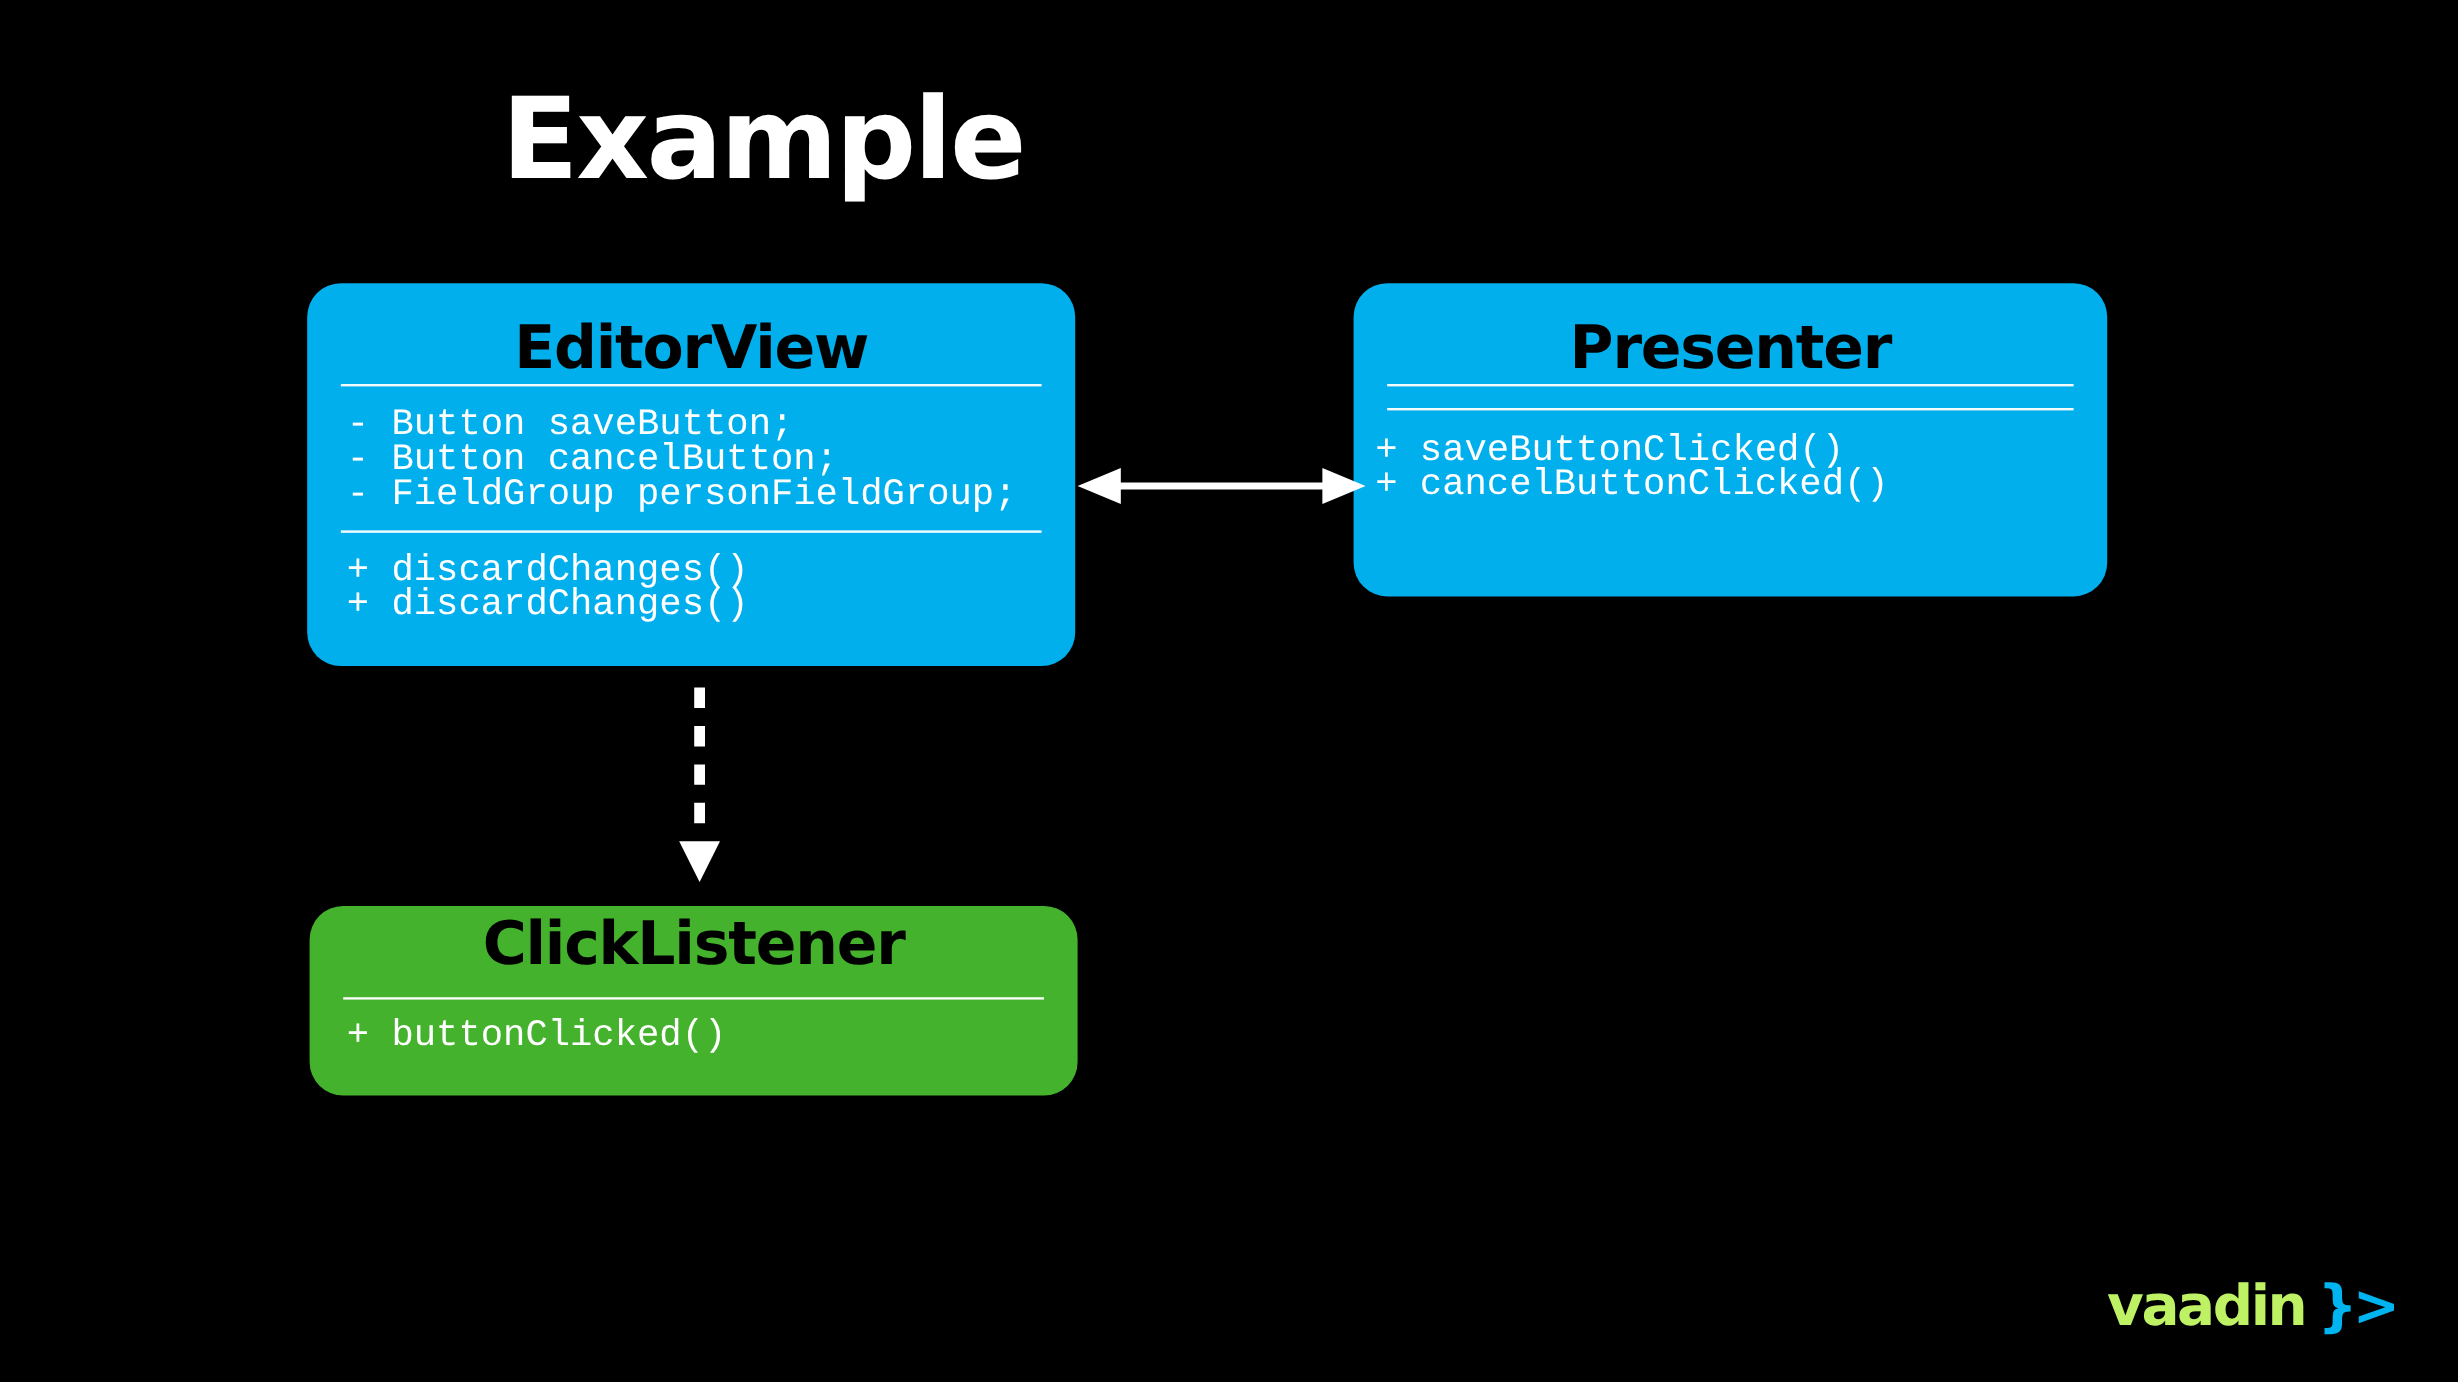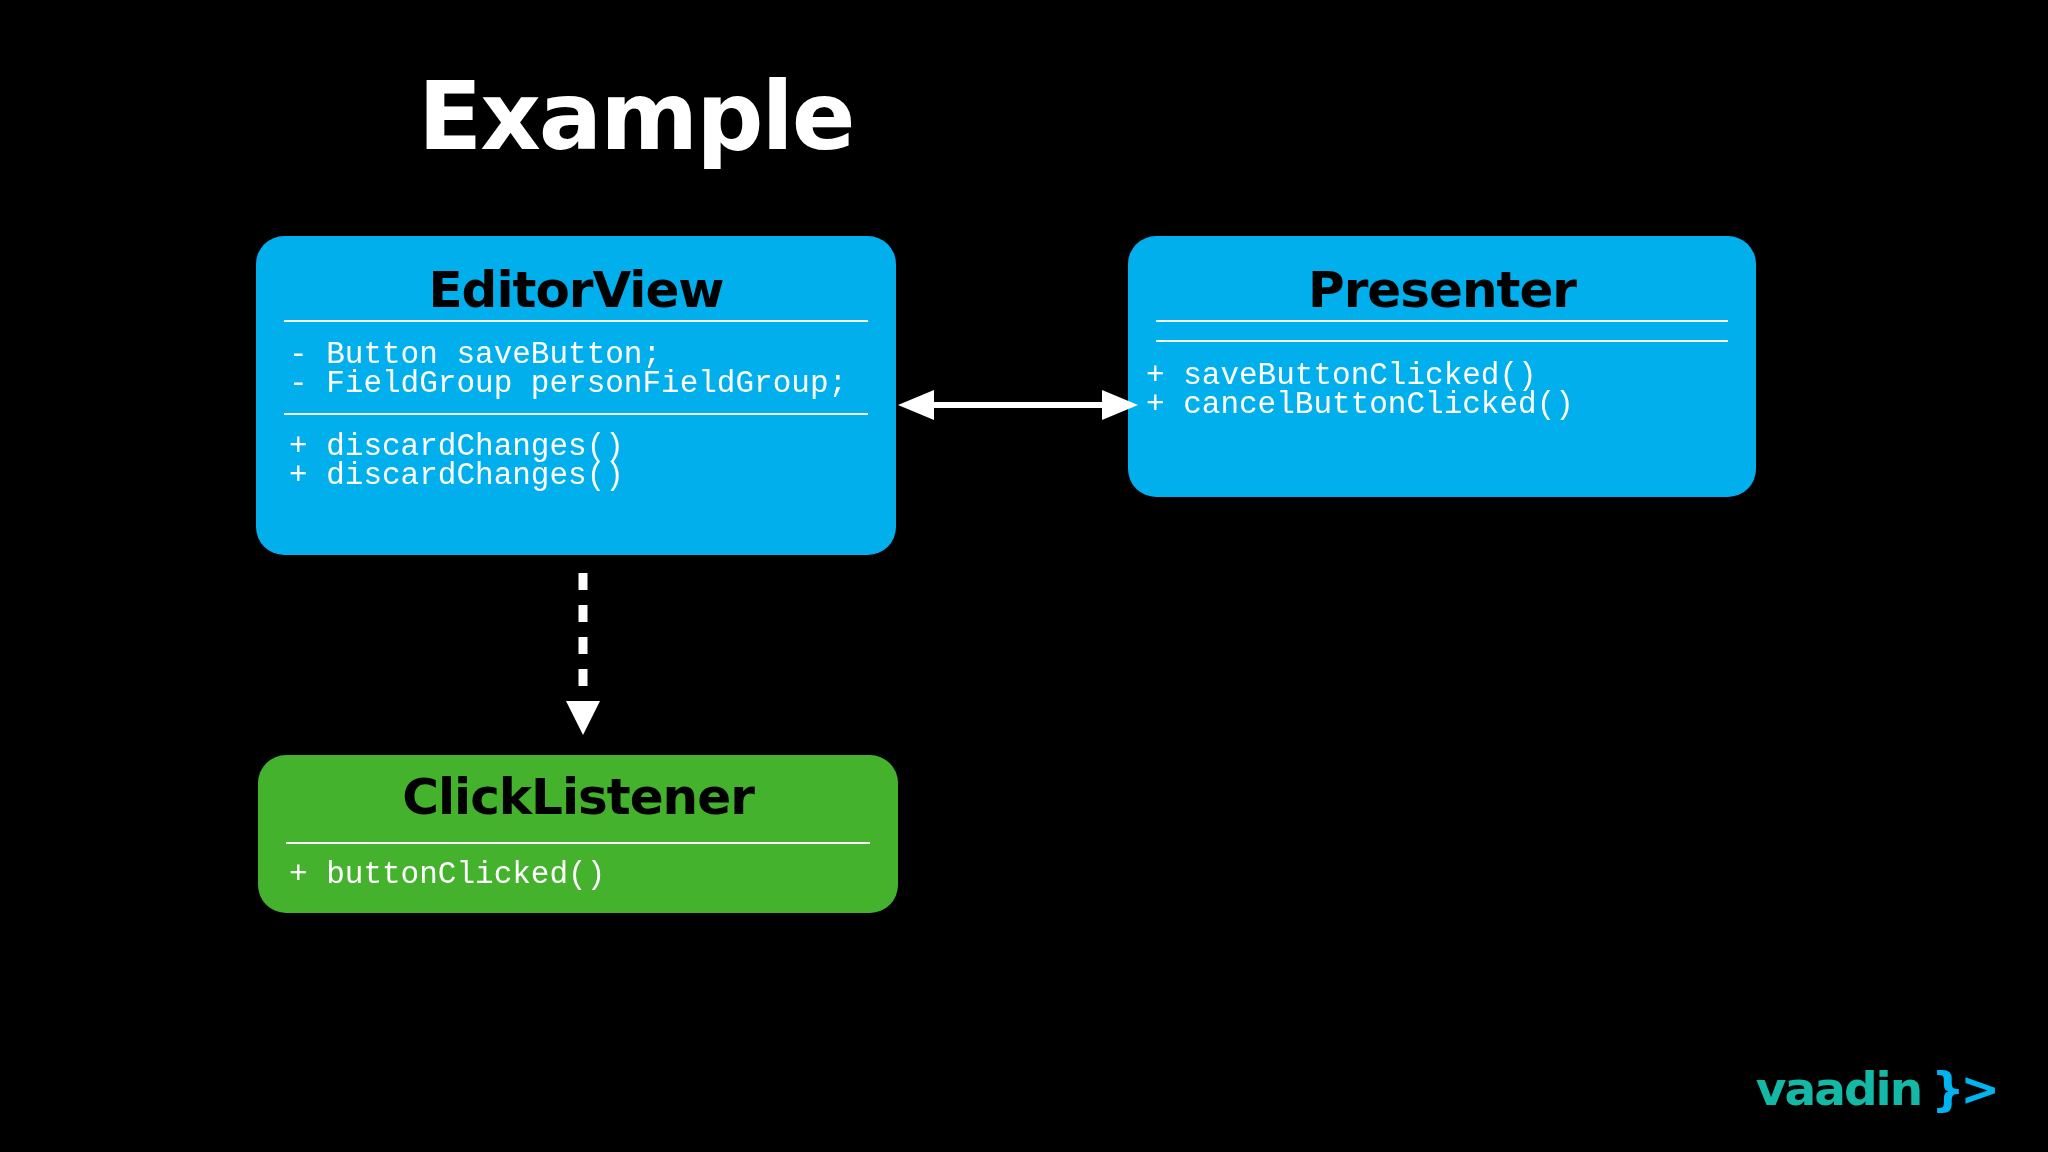--- a/index.html
+++ b/index.html
@@ -39,21 +39,21 @@
   .uml-title {
     margin-top: 24px;
     height: 60px;
     line-height: 60px;
     text-align: center;
     font-size: 50px;
     font-weight: 700;
     letter-spacing: -1px;
     color: #000000;
   }
-  #click-listener .uml-title { margin-top: 12px; }
+  #click-listener .uml-title { margin-top: 1px; }
 
   .uml-sep {
     height: 2px;
     background: rgba(255,255,255,0.96);
     margin-left: 28px;
     margin-right: 28px;
   }
 
   .mono {
     font-family: "Liberation Mono", monospace;
@@ -79,36 +79,37 @@
 
   .vaadin-logo {
     position: absolute;
     right: 52px;
     bottom: 36px;
     font-size: 47px;
     font-weight: 700;
     letter-spacing: -2px;
     white-space: nowrap;
   }
-  .vaadin-logo .word   { color: #14b8a6; }
+  .vaadin-logo .word   { color: #bef264; }
   .vaadin-logo .symbol { color: #00b4f0; margin-left: 10px; letter-spacing: -4px; }
 </style>
 </head>
 <body>
 
 
 
 <div class="slide-title">Example</div>
 
 
 <div id="editor-view" class="uml-box blue">
   <div class="uml-title">EditorView</div>
   <div class="uml-sep sep1"></div>
   <div class="fields">
     <div class="mono">- Button saveButton;</div>
+    <div class="mono">- Button cancelButton;</div>
     <div class="mono">- FieldGroup personFieldGroup;</div>
   </div>
   <div class="uml-sep sep2"></div>
   <div class="methods">
     <div class="mono">+ discardChanges()</div>
     <div class="mono">+ discardChanges()</div>
   </div>
 </div>
 
 

